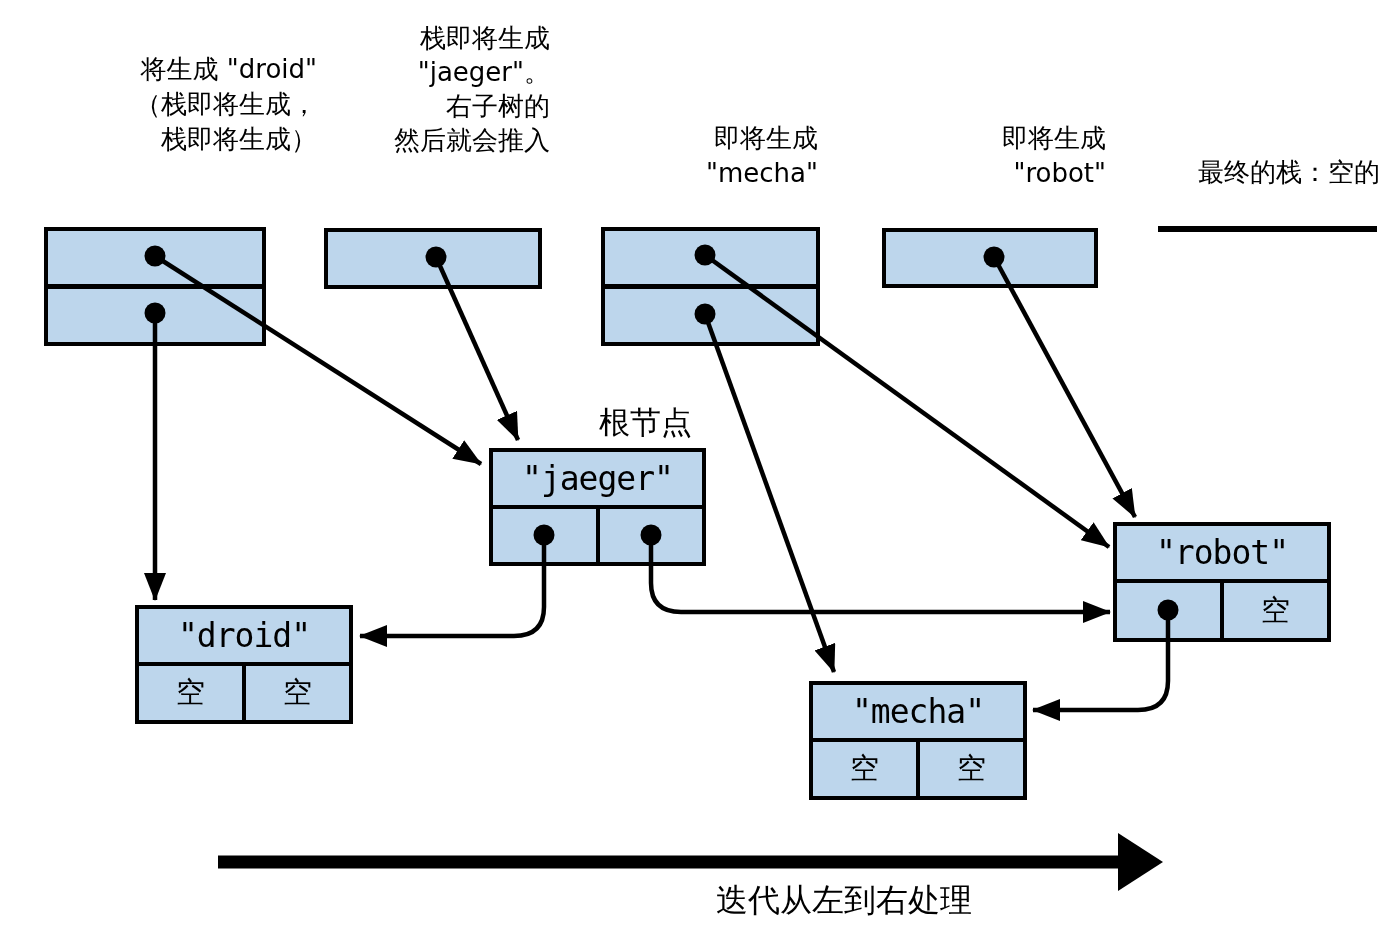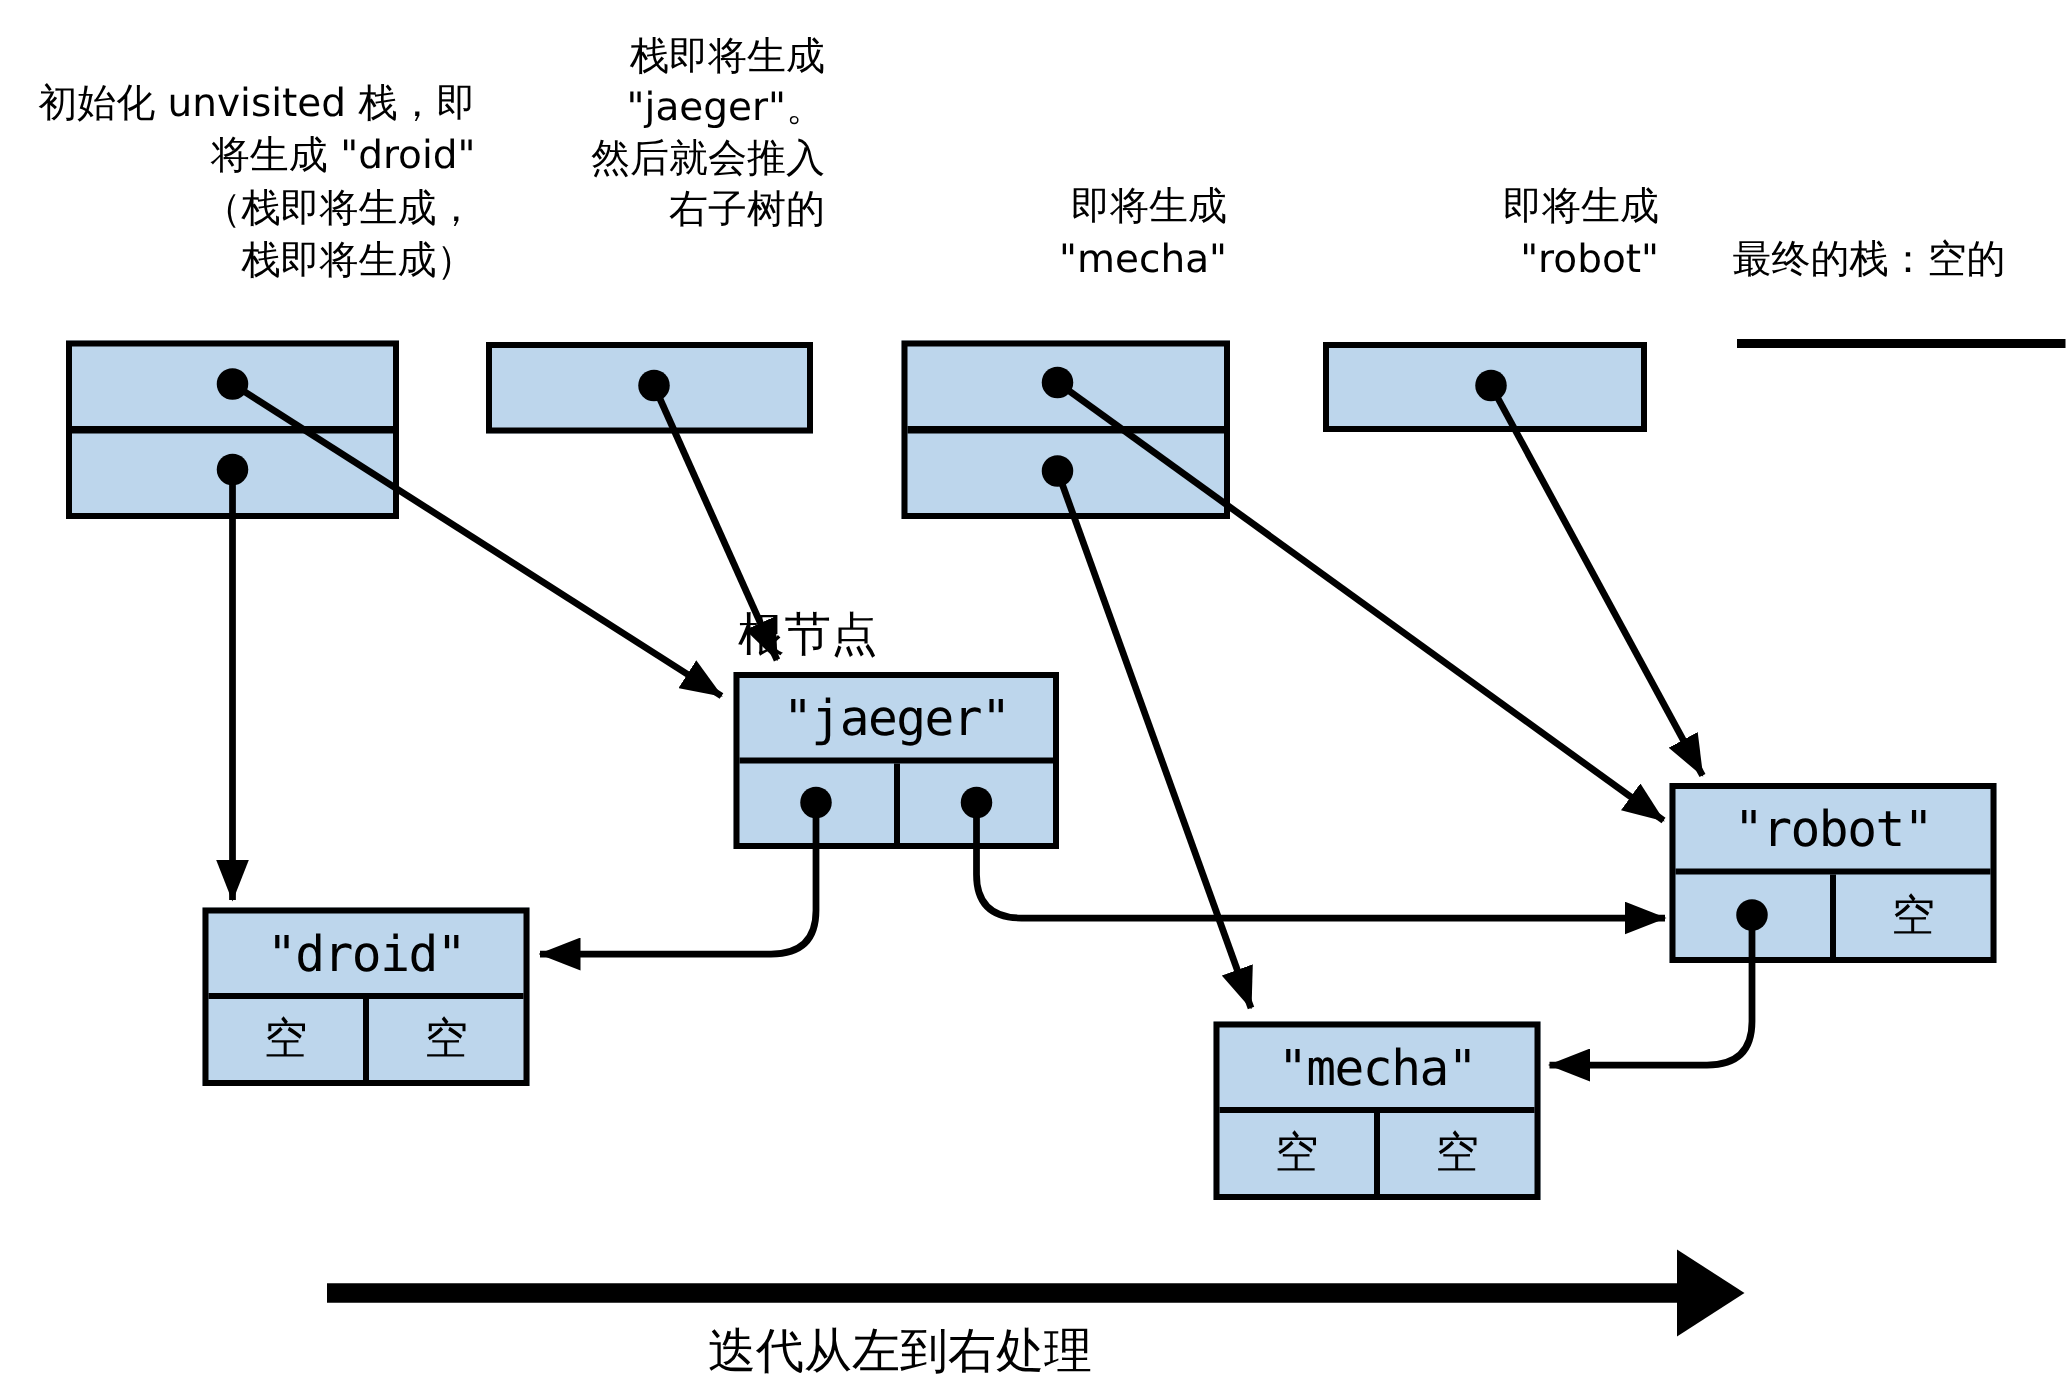--- a/index.html
+++ b/index.html
@@ -9,21 +9,21 @@
     --node-fill:#bdd6ec;--line:#000000;
   }
   
   #wires{position:absolute;left:0;top:0;z-index:5;pointer-events:none;}
   #wires path,#wires line{stroke:var(--line);fill:none;}
   #wires circle,#wires polygon,#wires marker path{fill:var(--line);stroke:none;}
 
   
   .caption{position:absolute;z-index:2;text-align:right;font-size:26px;line-height:35px;white-space:nowrap;}
   .caption.small-lh{line-height:34px;}
-  .single-label{position:absolute;z-index:2;text-align:left;font-size:26px;white-space:nowrap;}
+  .single-label{position:absolute;z-index:2;text-align:right;font-size:26px;white-space:nowrap;}
 
   
   .stack{position:absolute;z-index:1;box-sizing:border-box;border:4px solid #000;
     background:var(--node-fill);display:flex;flex-direction:column;}
   .stack-row{flex:1;}
   .stack-row + .stack-row{border-top:5px solid #000;}
 
   
   .node{position:absolute;z-index:1;box-sizing:border-box;border:4px solid #000;
     background:var(--node-fill);display:flex;flex-direction:column;}
@@ -34,31 +34,30 @@
   .node-cell + .node-cell{border-left:4px solid #000;}
 
   .final-stack-line{position:absolute;z-index:1;background:#000;}
 </style>
 </head>
 <body>
 
 <div id="canvas" style="--node-fill: #bdd6ec; --line: #000000;">
 
   <div class="caption" style="left:2px;top:52px;width:315px;">
-    <div>初始化 unvisited 栈，即</div>
     <div>将生成 "droid"</div>
     <div>（栈即将生成，</div>
     <div>栈即将生成）</div>
   </div>
 
   <div class="caption small-lh" style="left:318px;top:21px;width:232px;">
     <div>栈即将生成</div>
     <div>"jaeger"。</div>
+    <div>右子树的</div>
     <div>然后就会推入</div>
-    <div>右子树的</div>
   </div>
 
   <div class="caption" style="left:598px;top:121px;width:220px;">
     <div>即将生成</div>
     <div>"mecha"</div>
   </div>
 
   <div class="caption" style="left:886px;top:121px;width:220px;">
     <div>即将生成</div>
     <div>"robot"</div>

